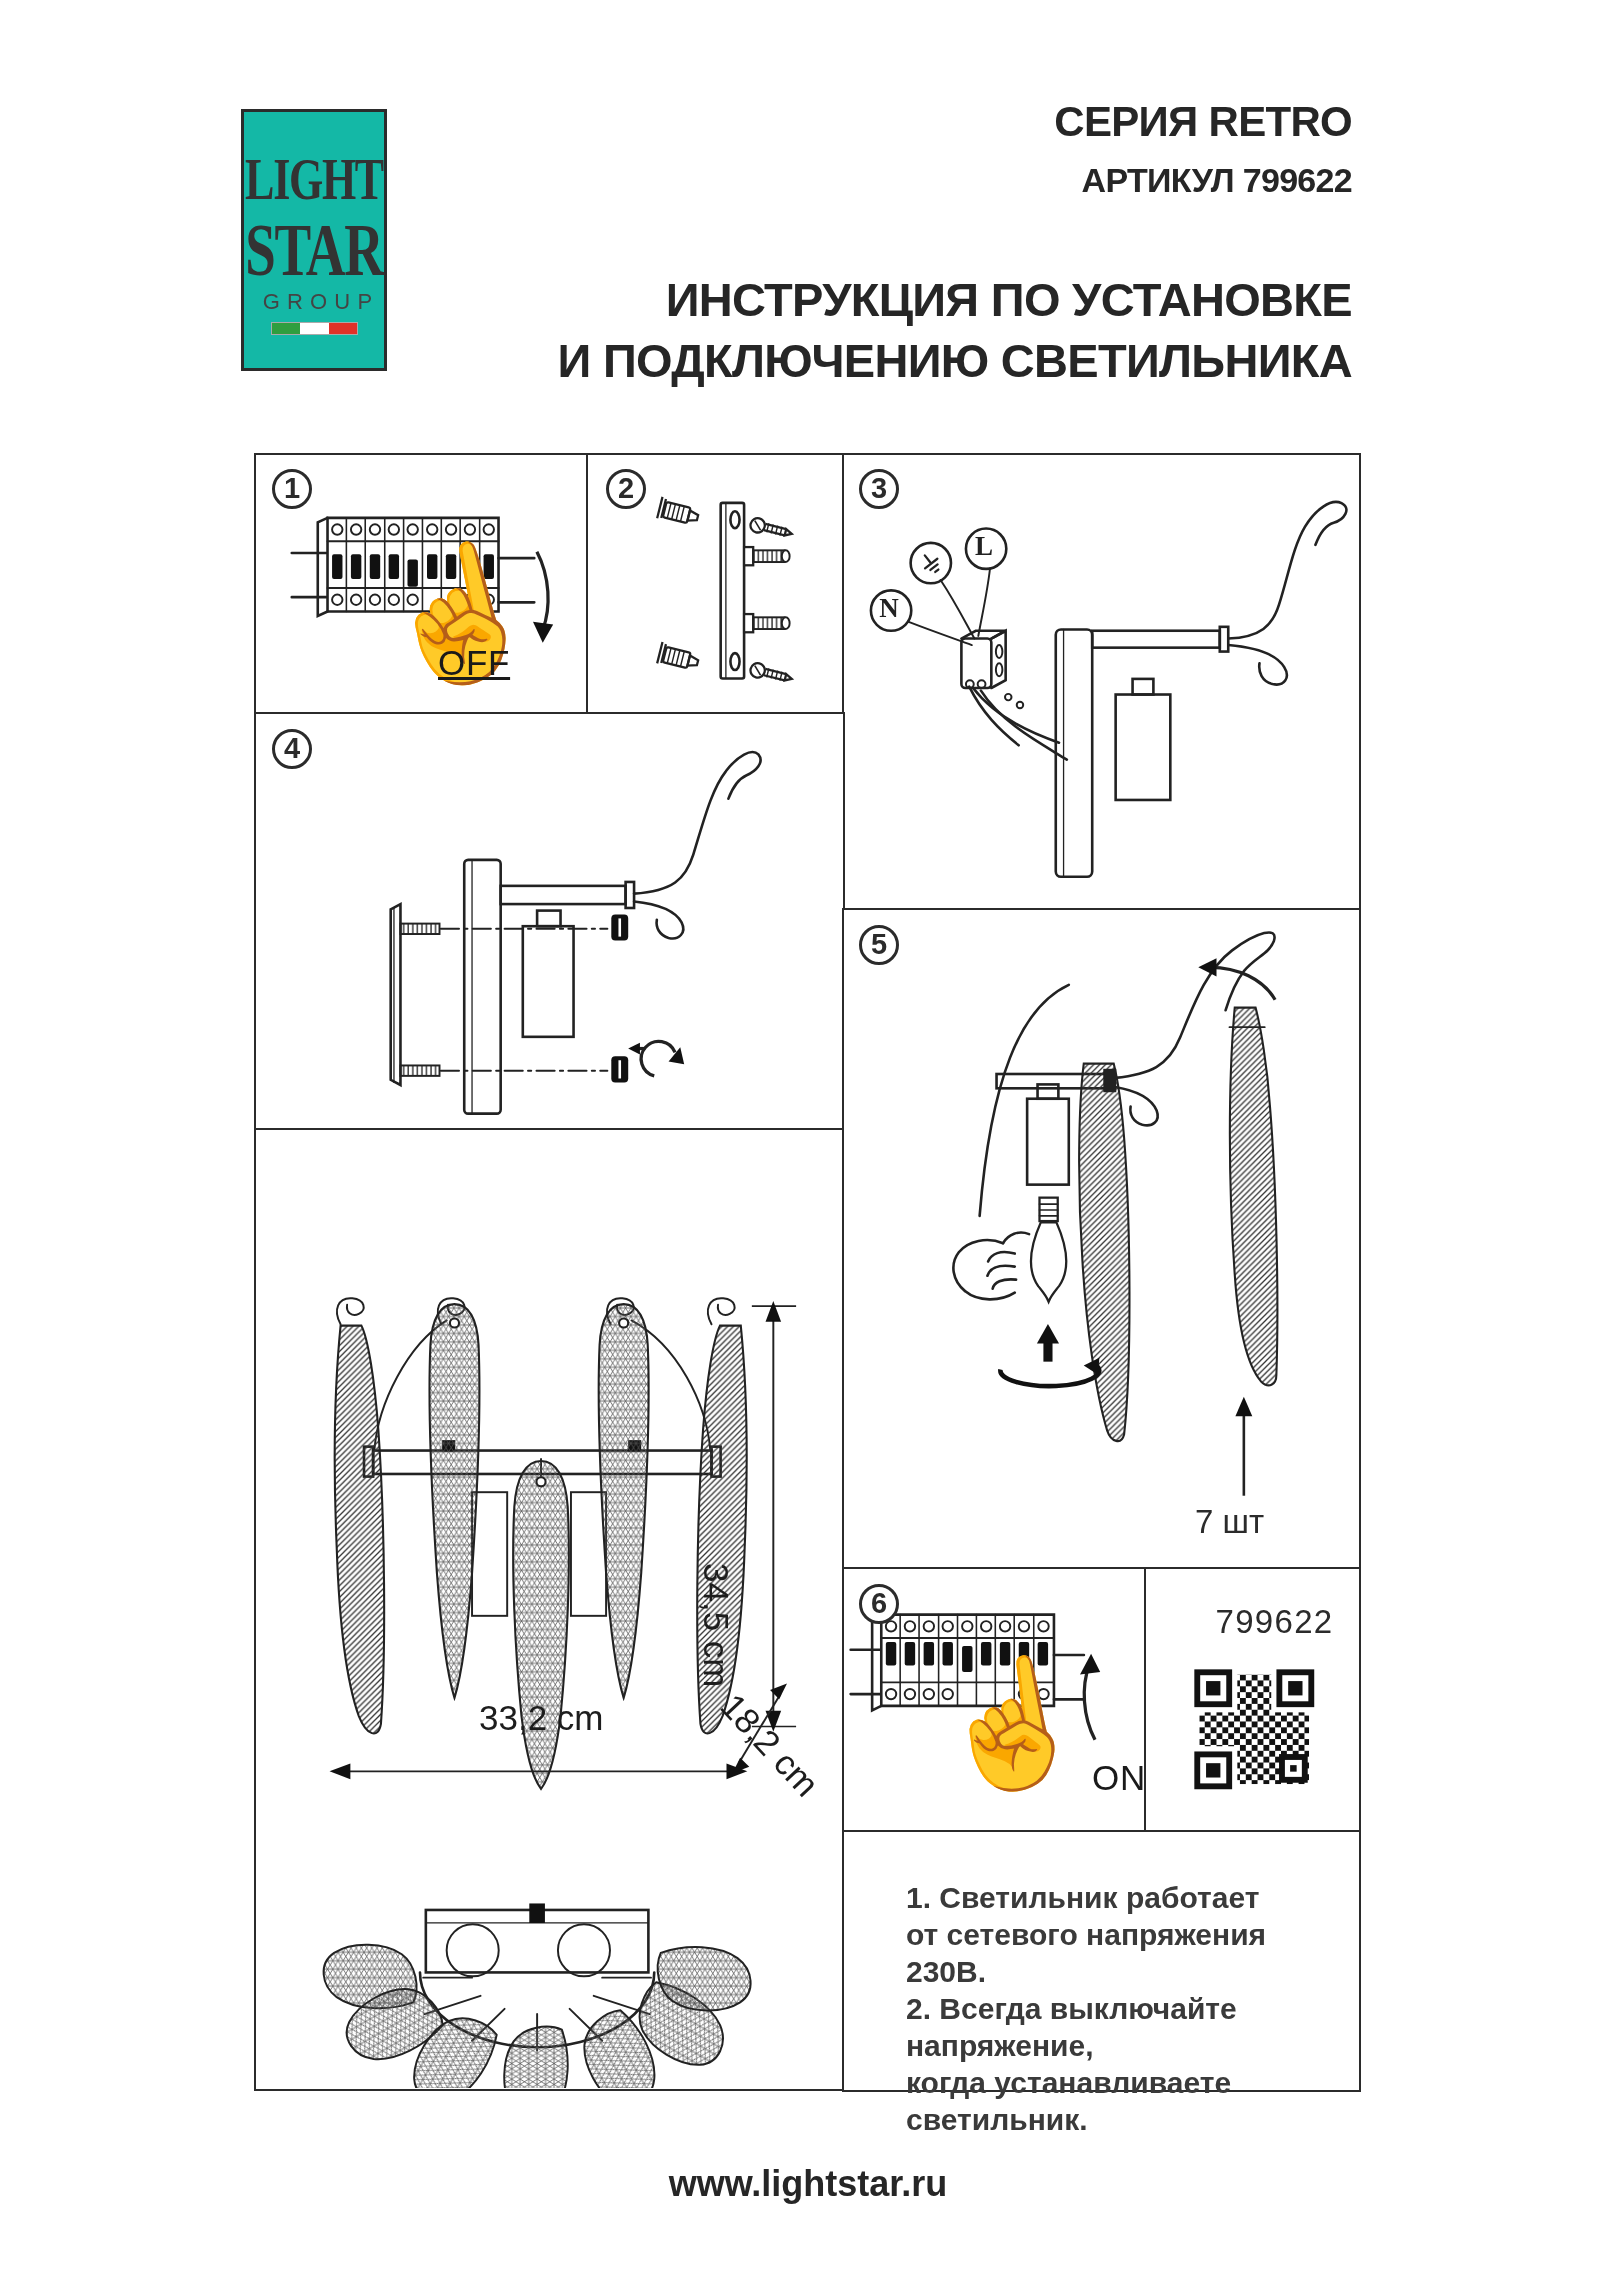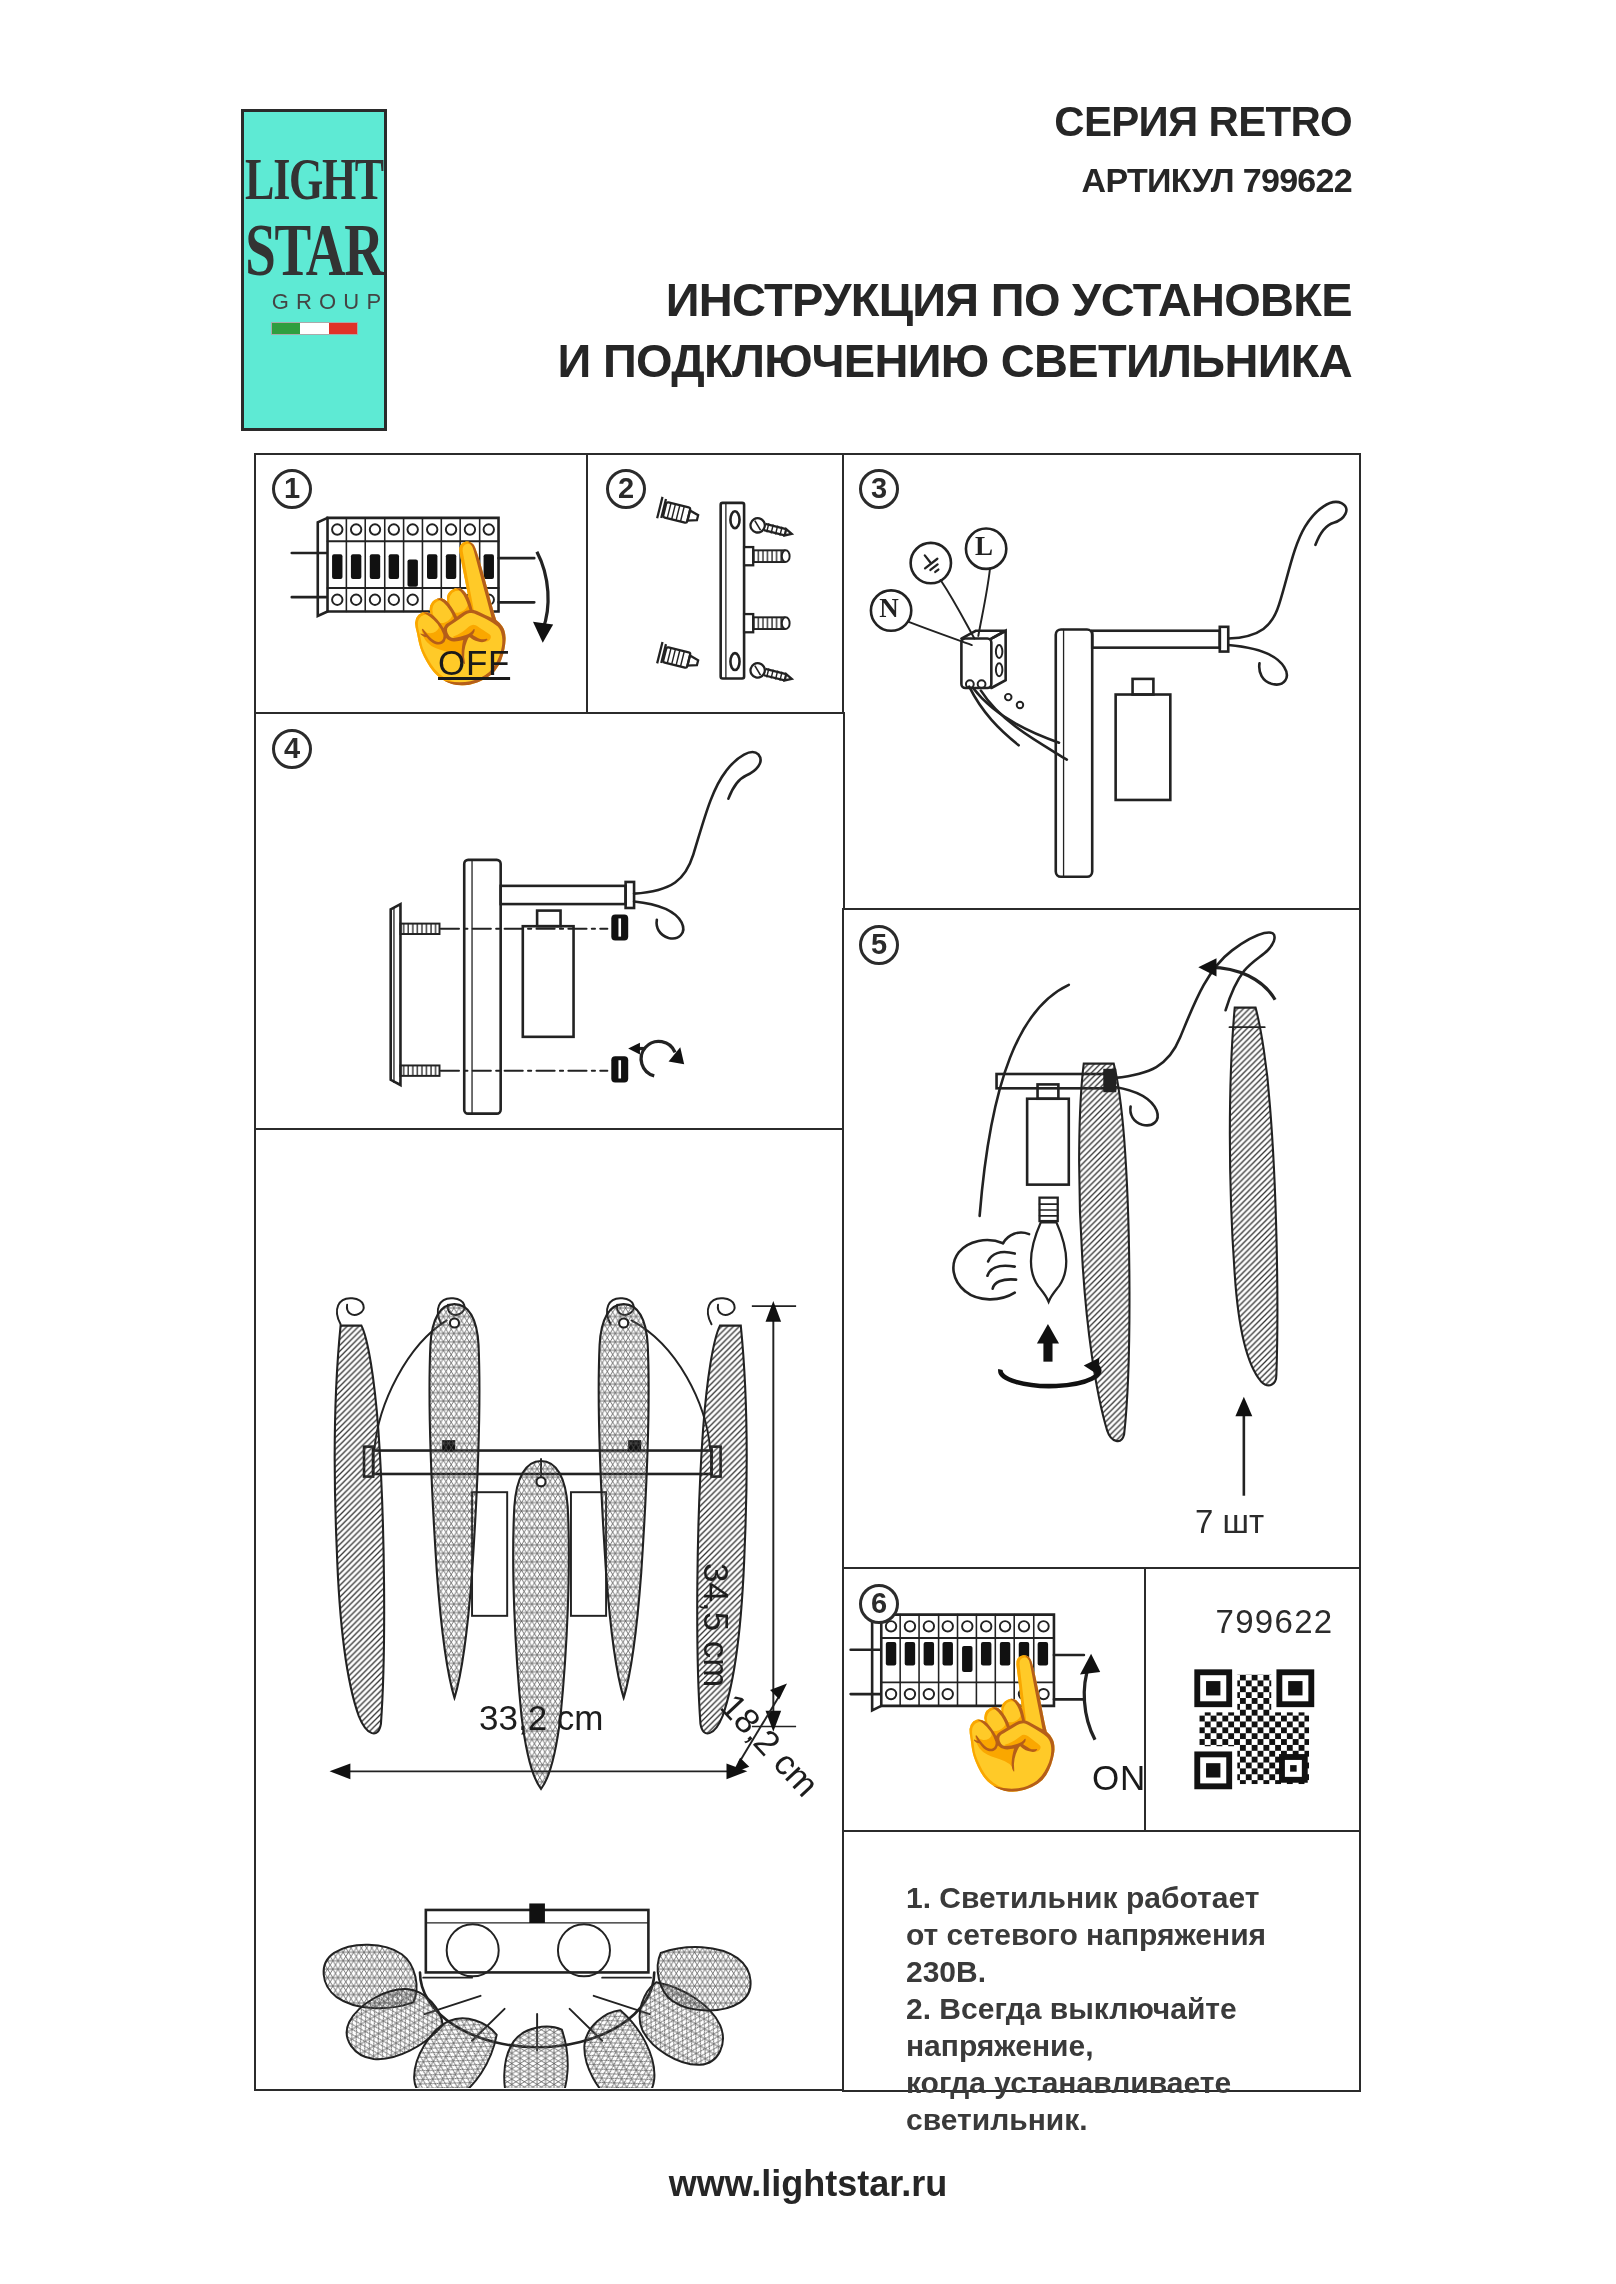--- a/index.html
+++ b/index.html
@@ -9,21 +9,21 @@
   .panel svg{position:absolute;left:0;top:0;}
   .txt{position:absolute;color:#222;}
   .hdr{position:absolute;right:264px;text-align:right;font-weight:700;color:#262626;letter-spacing:-0.7px;white-space:nowrap;}
   .stepnum{position:absolute;width:40px;height:40px;border:3.3px solid #2b2b2b;border-radius:50%;
            box-sizing:border-box;text-align:center;line-height:33px;font-size:29px;font-weight:700;color:#2b2b2b;background:#fff;}
   .dimtxt{font-size:35px;font-weight:500;color:#1d1d1d;white-space:nowrap;}
   .switchtxt{font-size:35px;font-weight:400;color:#1a1a1a;letter-spacing:0.7px;}
   .hand{position:absolute;color:#1a1a1a;line-height:1;}
   .wiretag{position:absolute;width:42px;height:42px;text-align:center;line-height:42px;
            font-family:"Liberation Serif",serif;font-weight:700;font-size:27px;color:#222;}
-  #logo{position:absolute;left:241px;top:109px;width:146px;height:322px;border:3.3px solid #2b2b2b;box-sizing:border-box;background:#5eead4;}
+  #logo{position:absolute;left:241px;top:109px;width:146px;height:262px;border:3.3px solid #2b2b2b;box-sizing:border-box;background:#14b8a6;}
   #logo .w{position:absolute;left:0;width:100%;text-align:center;font-family:"Liberation Serif",serif;
            font-weight:700;color:#333;transform-origin:center top;letter-spacing:-1.3px;}
   #logo .g{position:absolute;left:0;width:100%;text-align:center;font-family:"Liberation Sans",sans-serif;
            font-weight:400;color:#444;}
   #flag{position:absolute;left:27px;top:210px;width:85px;height:11px;border:0.7px solid #aaa;display:flex;}
   #flag div{flex:1;height:100%;}
   #notesbox{position:absolute;left:906px;top:1879px;width:430px;font-size:30px;line-height:37px;
             color:#3a3a3a;white-space:pre-line;font-weight:700;}
   #footer{position:absolute;left:0;right:0;top:2163px;text-align:center;font-size:36px;font-weight:700;color:#262626;}
   .qrtitle{font-size:33px;font-weight:500;letter-spacing:1.3px;color:#2b2b2b;}
@@ -57,21 +57,21 @@
             <rect x="27" y="27" width="9" height="9"></rect>
         </g>
       </pattern>
     </defs>
   </svg>
 
   
   <div id="logo">
     <div class="w" style="top:33px;font-size:44px;transform:scaleY(1.35);">LIGHT</div>
     <div class="w" style="top:95px;font-size:55px;transform:scaleY(1.35);">STAR</div>
-    <div class="g" style="top:177px;font-size:22px;letter-spacing:7.2px;padding-left:1px;margin-left:15px;">GROUP</div>
+    <div class="g" style="top:177px;font-size:22px;letter-spacing:7.2px;padding-left:7px;">GROUP</div>
     <div id="flag">
       <div style="background:#2f9e3f"></div>
       <div style="background:#ffffff"></div>
       <div style="background:#e03228"></div>
     </div>
   </div>
 
   <div class="hdr" style="top:98px;font-size:42px;margin-left:12px;">СЕРИЯ RETRO</div>
   <div class="hdr" style="top:161px;font-size:34px;">АРТИКУЛ 799622</div>
   <div class="hdr" style="top:333px;font-size:47px;">И ПОДКЛЮЧЕНИЮ СВЕТИЛЬНИКА</div>

